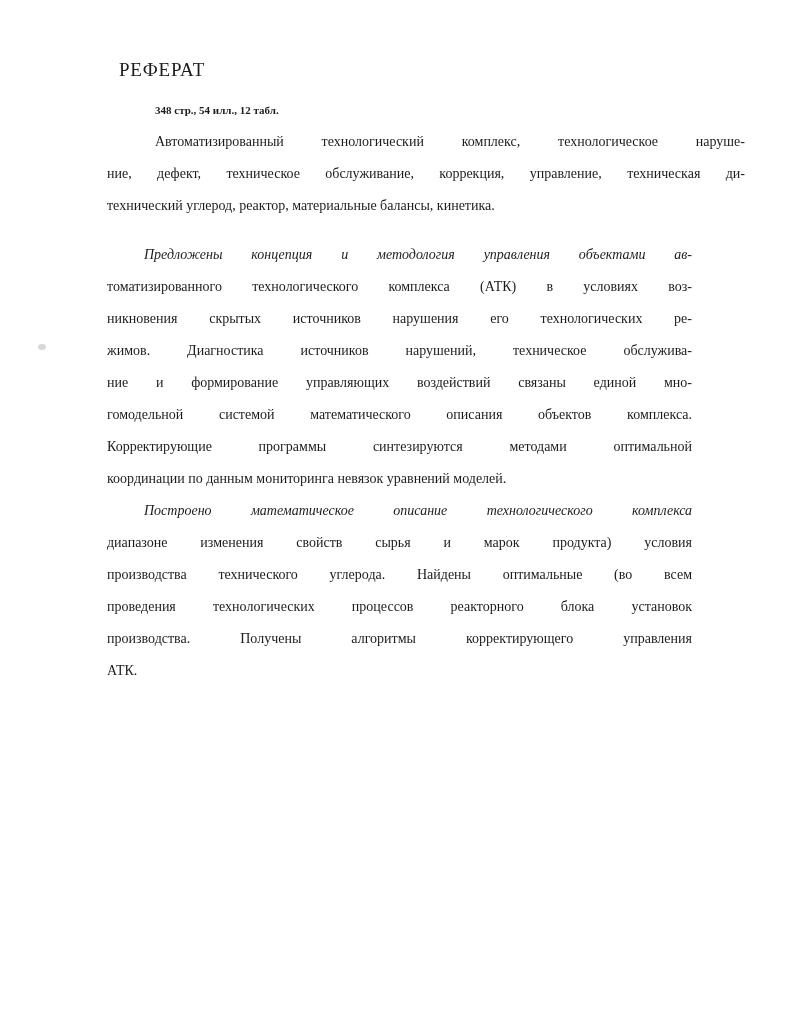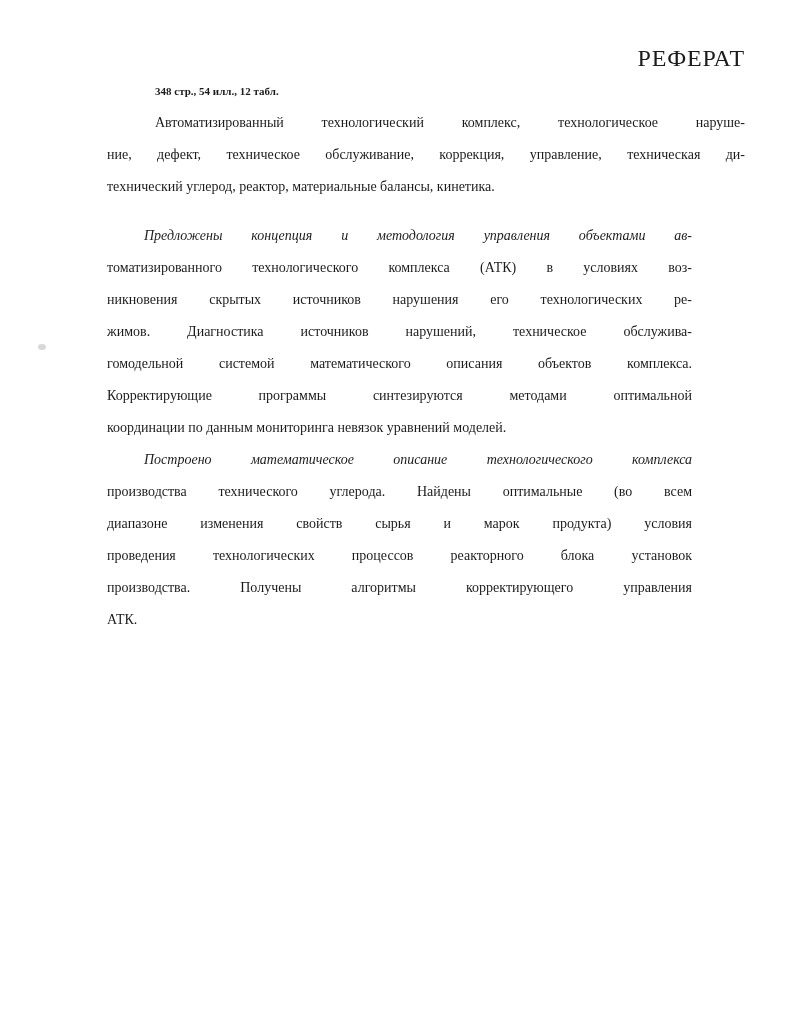--- a/index.html
+++ b/index.html
@@ -11,25 +11,25 @@
     overflow: hidden;
   }
   .page {
     position: relative;
     box-sizing: border-box;
     width: 799px; height: 1034px;
     padding: 46px 54px 0 107px;
     background: #ffffff;
   }
   .title {
-    font-size: 24px;
+    font-size: 19px;
     font-weight: normal;
     letter-spacing: 0.8px;
-    text-align: right;
-    margin: 0;
+    text-align: left;
+    margin: 12px;
     line-height: 24px;
     width: 638px;
   }
   .stats {
     font-size: 11px;
     line-height: 32px;
     margin: 5px 0 0 0;
     text-indent: 48px;
     width: 638px;
     font-weight: bold;
@@ -67,26 +67,27 @@
   <div class="para keywords">
       <div class="line first">Автоматизированный технологический комплекс, технологическое наруше-</div>
       <div class="line">ние, дефект, техническое обслуживание, коррекция, управление, техническая ди-</div>
       <div class="line last">технический углерод,  реактор, материальные балансы, кинетика.</div>
     </div>
   <div class="para body-para para-1">
       <div class="line first">Предложены концепция и методология управления объектами ав-</div>
       <div class="line">томатизированного технологического комплекса (АТК) в условиях воз-</div>
       <div class="line">никновения скрытых источников нарушения его технологических ре-</div>
       <div class="line">жимов. Диагностика источников нарушений, техническое обслужива-</div>
+      <div class="line">ние и формирование управляющих воздействий связаны единой мно-</div>
       <div class="line">гомодельной системой математического описания объектов комплекса.</div>
       <div class="line">Корректирующие программы синтезируются методами оптимальной</div>
       <div class="line last">координации по данным мониторинга невязок уравнений моделей.</div>
     </div>
   <div class="para body-para para-2">
       <div class="line first">Построено математическое описание технологического комплекса</div>
+      <div class="line">диапазоне изменения свойств сырья и марок продукта)   условия</div>
       <div class="line">производства технического углерода. Найдены оптимальные  (во всем</div>
-      <div class="line">диапазоне изменения свойств сырья и марок продукта)   условия</div>
       <div class="line">проведения технологических процессов реакторного блока установок</div>
       <div class="line">производства. Получены алгоритмы корректирующего управления</div>
       <div class="line last">АТК.</div>
     </div>
   <div class="speck"></div>
 </div>
 
 </body></html>

